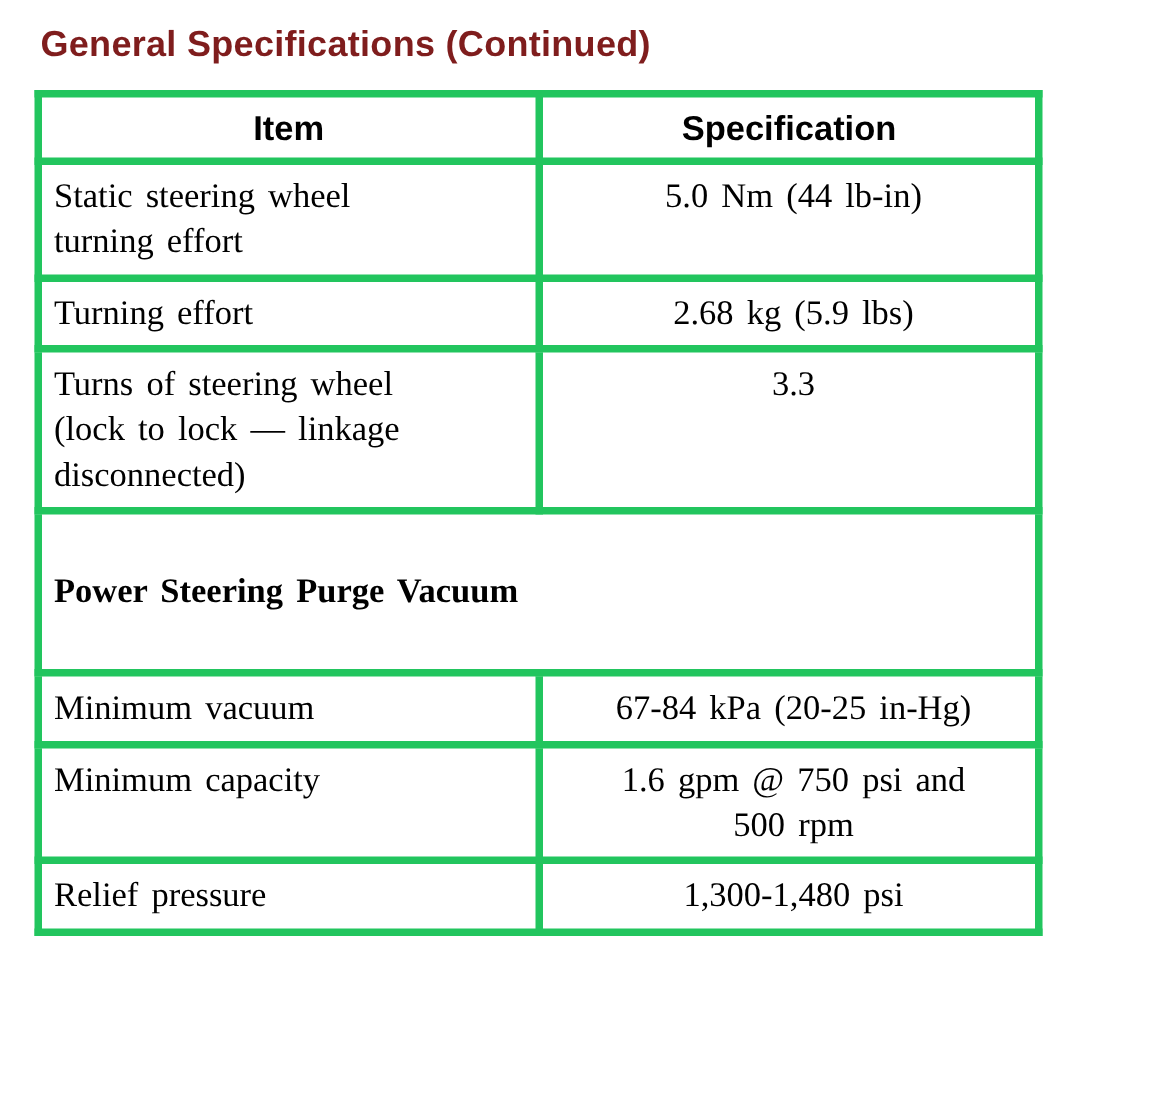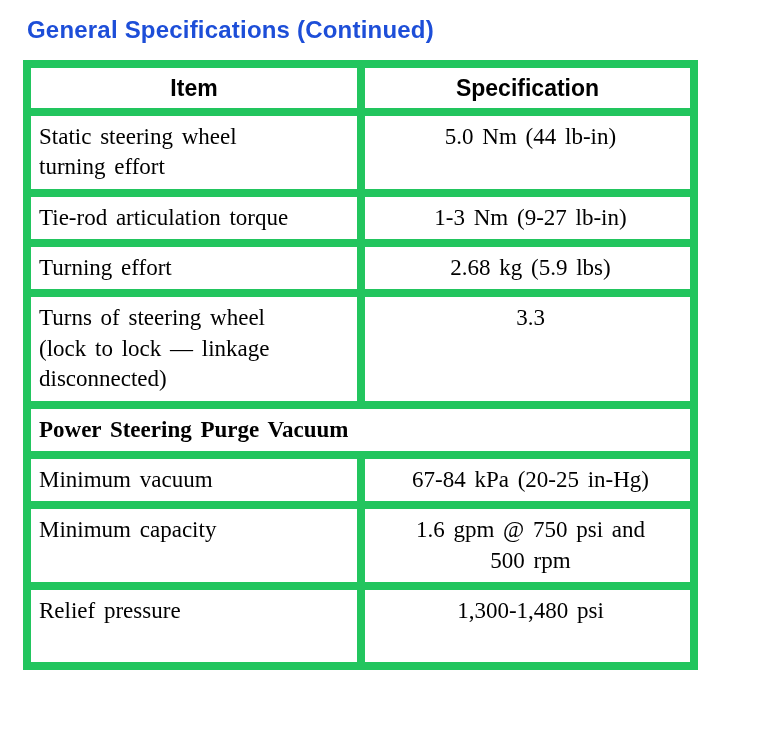--- a/index.html
+++ b/index.html
@@ -15,30 +15,30 @@
   }
   .page {
     padding: 16px 0 0 23px;
   }
   .page-title {
     font-family: "Liberation Sans", sans-serif;
     font-weight: bold;
     font-size: 24px;
     letter-spacing: 0.2px;
     margin: 0 0 16px 4px;
-    color: #1d4ed8;
+    color: #7f1d1d;
   }
   table.spec-table {
     border-collapse: collapse;
     table-layout: fixed;
     width: 667px;
   }
   table.spec-table th,
   table.spec-table td {
-    border: 8px solid #22c55e;
+    border: 5px solid #22c55e;
   }
   table.spec-table col.col-item { width: 334px; }
   table.spec-table col.col-spec { width: 333px; }
   th.col-header {
     font-family: "Liberation Sans", sans-serif;
     font-weight: bold;
     font-size: 23px;
     text-align: center;
     vertical-align: middle;
     height: 40px;
@@ -95,24 +95,20 @@
         <th class="col-header">Specification</th>
       </tr>
     </thead>
     <tbody>
         <tr>
           <td class="item-cell">Static steering wheel
 turning effort</td>
           <td class="spec-cell">5.0 Nm (44 lb-in)</td>
         </tr>
         <tr>
-          <td class="item-cell">Tie-rod articulation torque</td>
-          <td class="spec-cell">1-3 Nm (9-27 lb-in)</td>
-        </tr>
-        <tr>
           <td class="item-cell">Turning effort</td>
           <td class="spec-cell">2.68 kg (5.9 lbs)</td>
         </tr>
         <tr>
           <td class="item-cell">Turns of steering wheel
 (lock to lock — linkage
 disconnected)</td>
           <td class="spec-cell">3.3</td>
         </tr>
         <tr>

